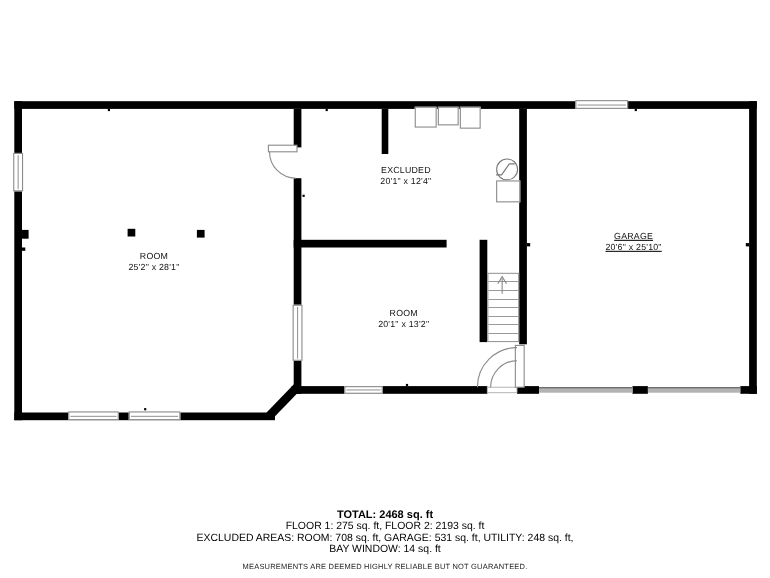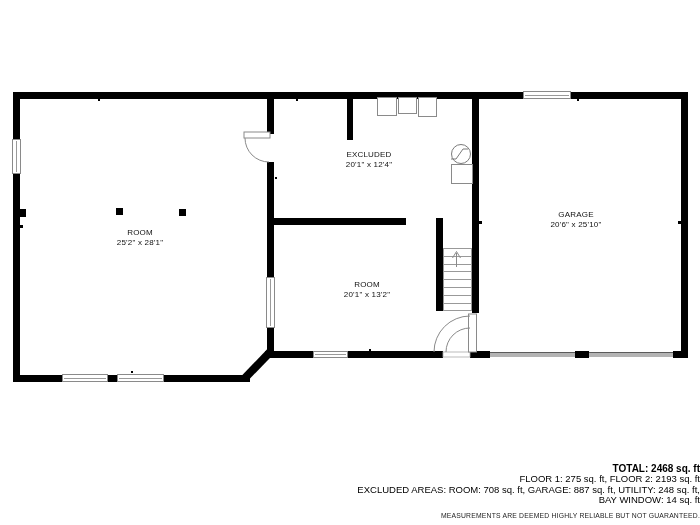--- a/index.html
+++ b/index.html
@@ -18,21 +18,21 @@
   .heater{position:absolute;width:20px;height:20px;border:1px solid #7a7a7a;border-radius:50%;
           background:#fff;box-sizing:border-box;}
   .stairs{position:absolute;left:443px;top:248px;width:29px;height:63px;border:1px solid #999;
           box-sizing:border-box;
           background:repeating-linear-gradient(to bottom,#fff 0 6.8px,#999 6.8px 7.8px);}
   .rlabel{position:absolute;width:140px;text-align:center;color:#111;
           font-size:8px;line-height:9.5px;letter-spacing:.2px;}
   .rlabel .nm{font-size:8px;}
   .rlabel .dm{font-size:8px;}
   svg.overlay{position:absolute;left:0;top:0;pointer-events:none;}
-  .footer{position:absolute;left:0;right:0;top:463px;text-align:right;color:#000;}
+  .footer{position:absolute;left:0;right:0;top:463px;text-align:center;color:#000;}
   .f-total{font-size:10px;font-weight:bold;line-height:11px;}
   .f-line{font-size:9.5px;line-height:10.7px;}
   .f-disc{font-size:6.8px;line-height:8px;margin-top:6px;color:#222;letter-spacing:.2px;}
 </style>
 </head>
 <body>
 
 <div class="stage">
 
   <div class="w" style="left:13px;top:92px;width:675px;height:7px;"></div>
@@ -128,26 +128,26 @@
     <div class="dm">25'2" x 28'1"</div>
   </div>
   <div class="rlabel" style="left:299px;top:150px;">
     <div class="nm">EXCLUDED</div>
     <div class="dm">20'1" x 12'4"</div>
   </div>
   <div class="rlabel" style="left:297px;top:280px;">
     <div class="nm">ROOM</div>
     <div class="dm">20'1" x 13'2"</div>
   </div>
-  <div class="rlabel" style="left:506px;top:210px;">
+  <div class="rlabel" style="left:506px;top:210px;text-decoration:underline;">
     <div class="nm">GARAGE</div>
     <div class="dm">20'6" x 25'10"</div>
   </div>
 
   <div class="footer">
     <div class="f-total">TOTAL: 2468 sq. ft</div>
     <div class="f-line">FLOOR 1: 275 sq. ft, FLOOR 2: 2193 sq. ft</div>
-    <div class="f-line">EXCLUDED AREAS: ROOM: 708 sq. ft, GARAGE: 887 sq. ft, UTILITY: 248 sq. ft,</div>
+    <div class="f-line">EXCLUDED AREAS: ROOM: 708 sq. ft, GARAGE: 531 sq. ft, UTILITY: 248 sq. ft,</div>
     <div class="f-line">BAY WINDOW: 14 sq. ft</div>
     <div class="f-disc">MEASUREMENTS ARE DEEMED HIGHLY RELIABLE BUT NOT GUARANTEED.</div>
   </div>
 
 </div>
 
 </body></html>

